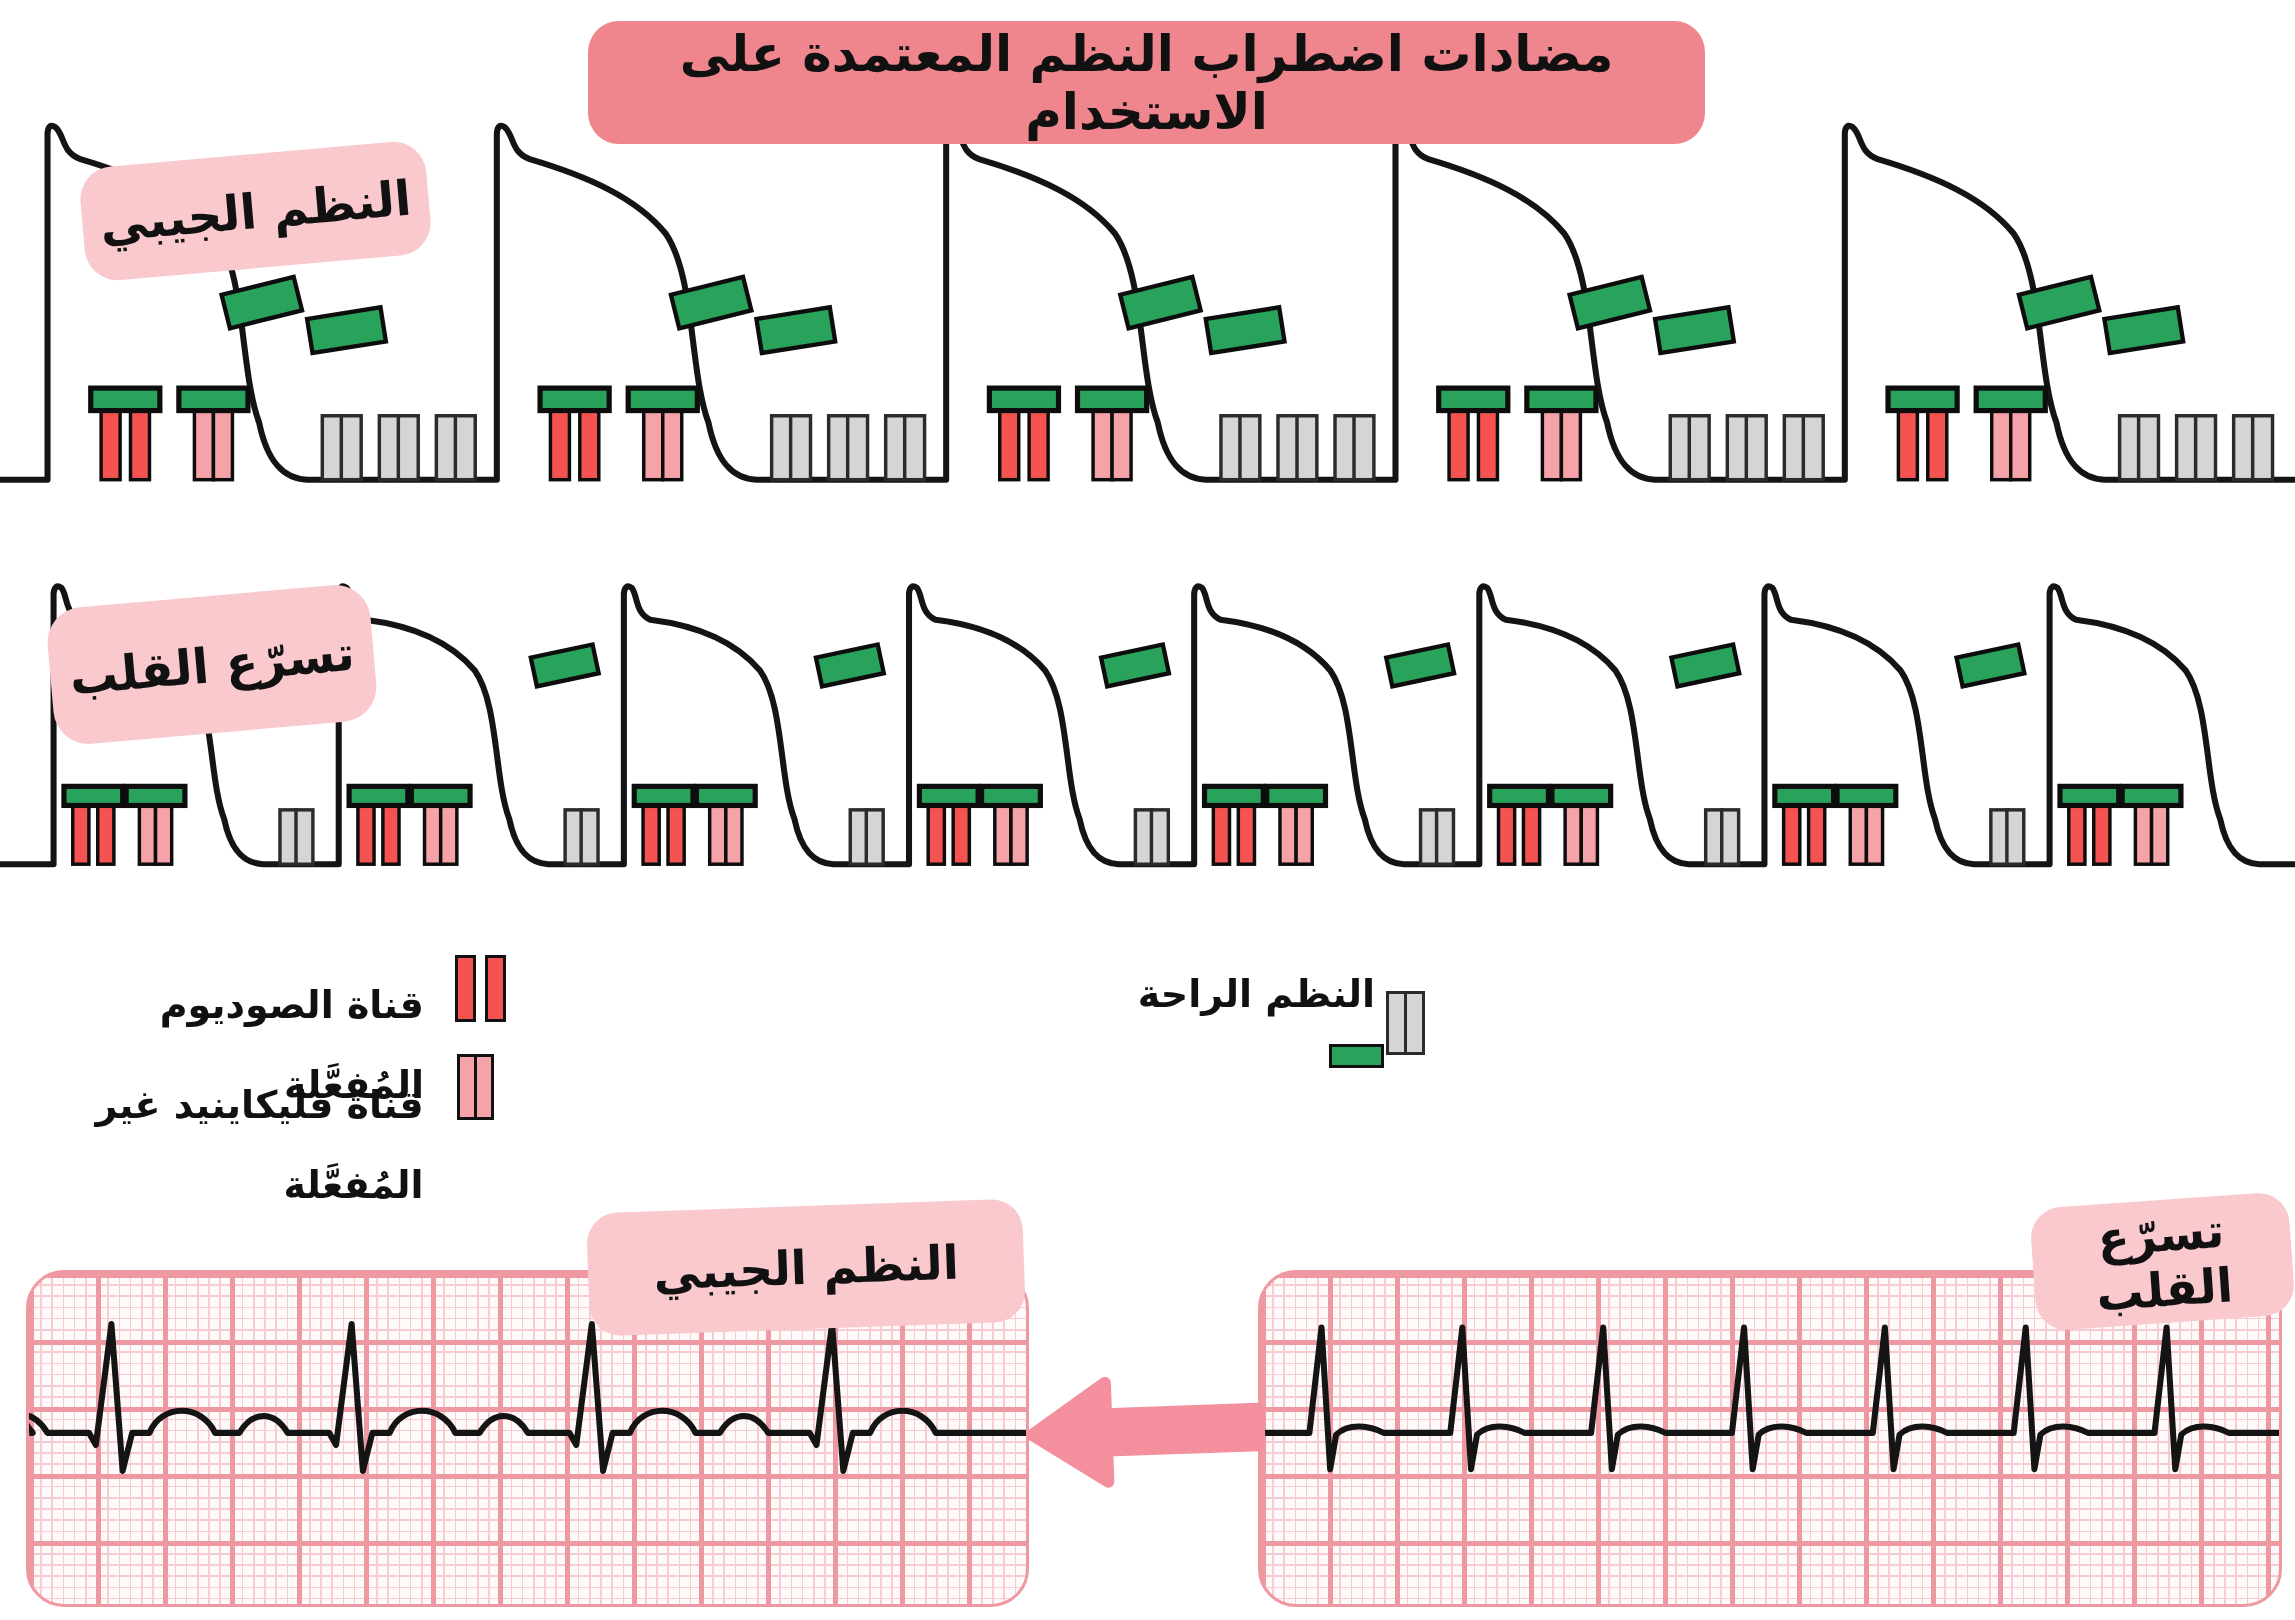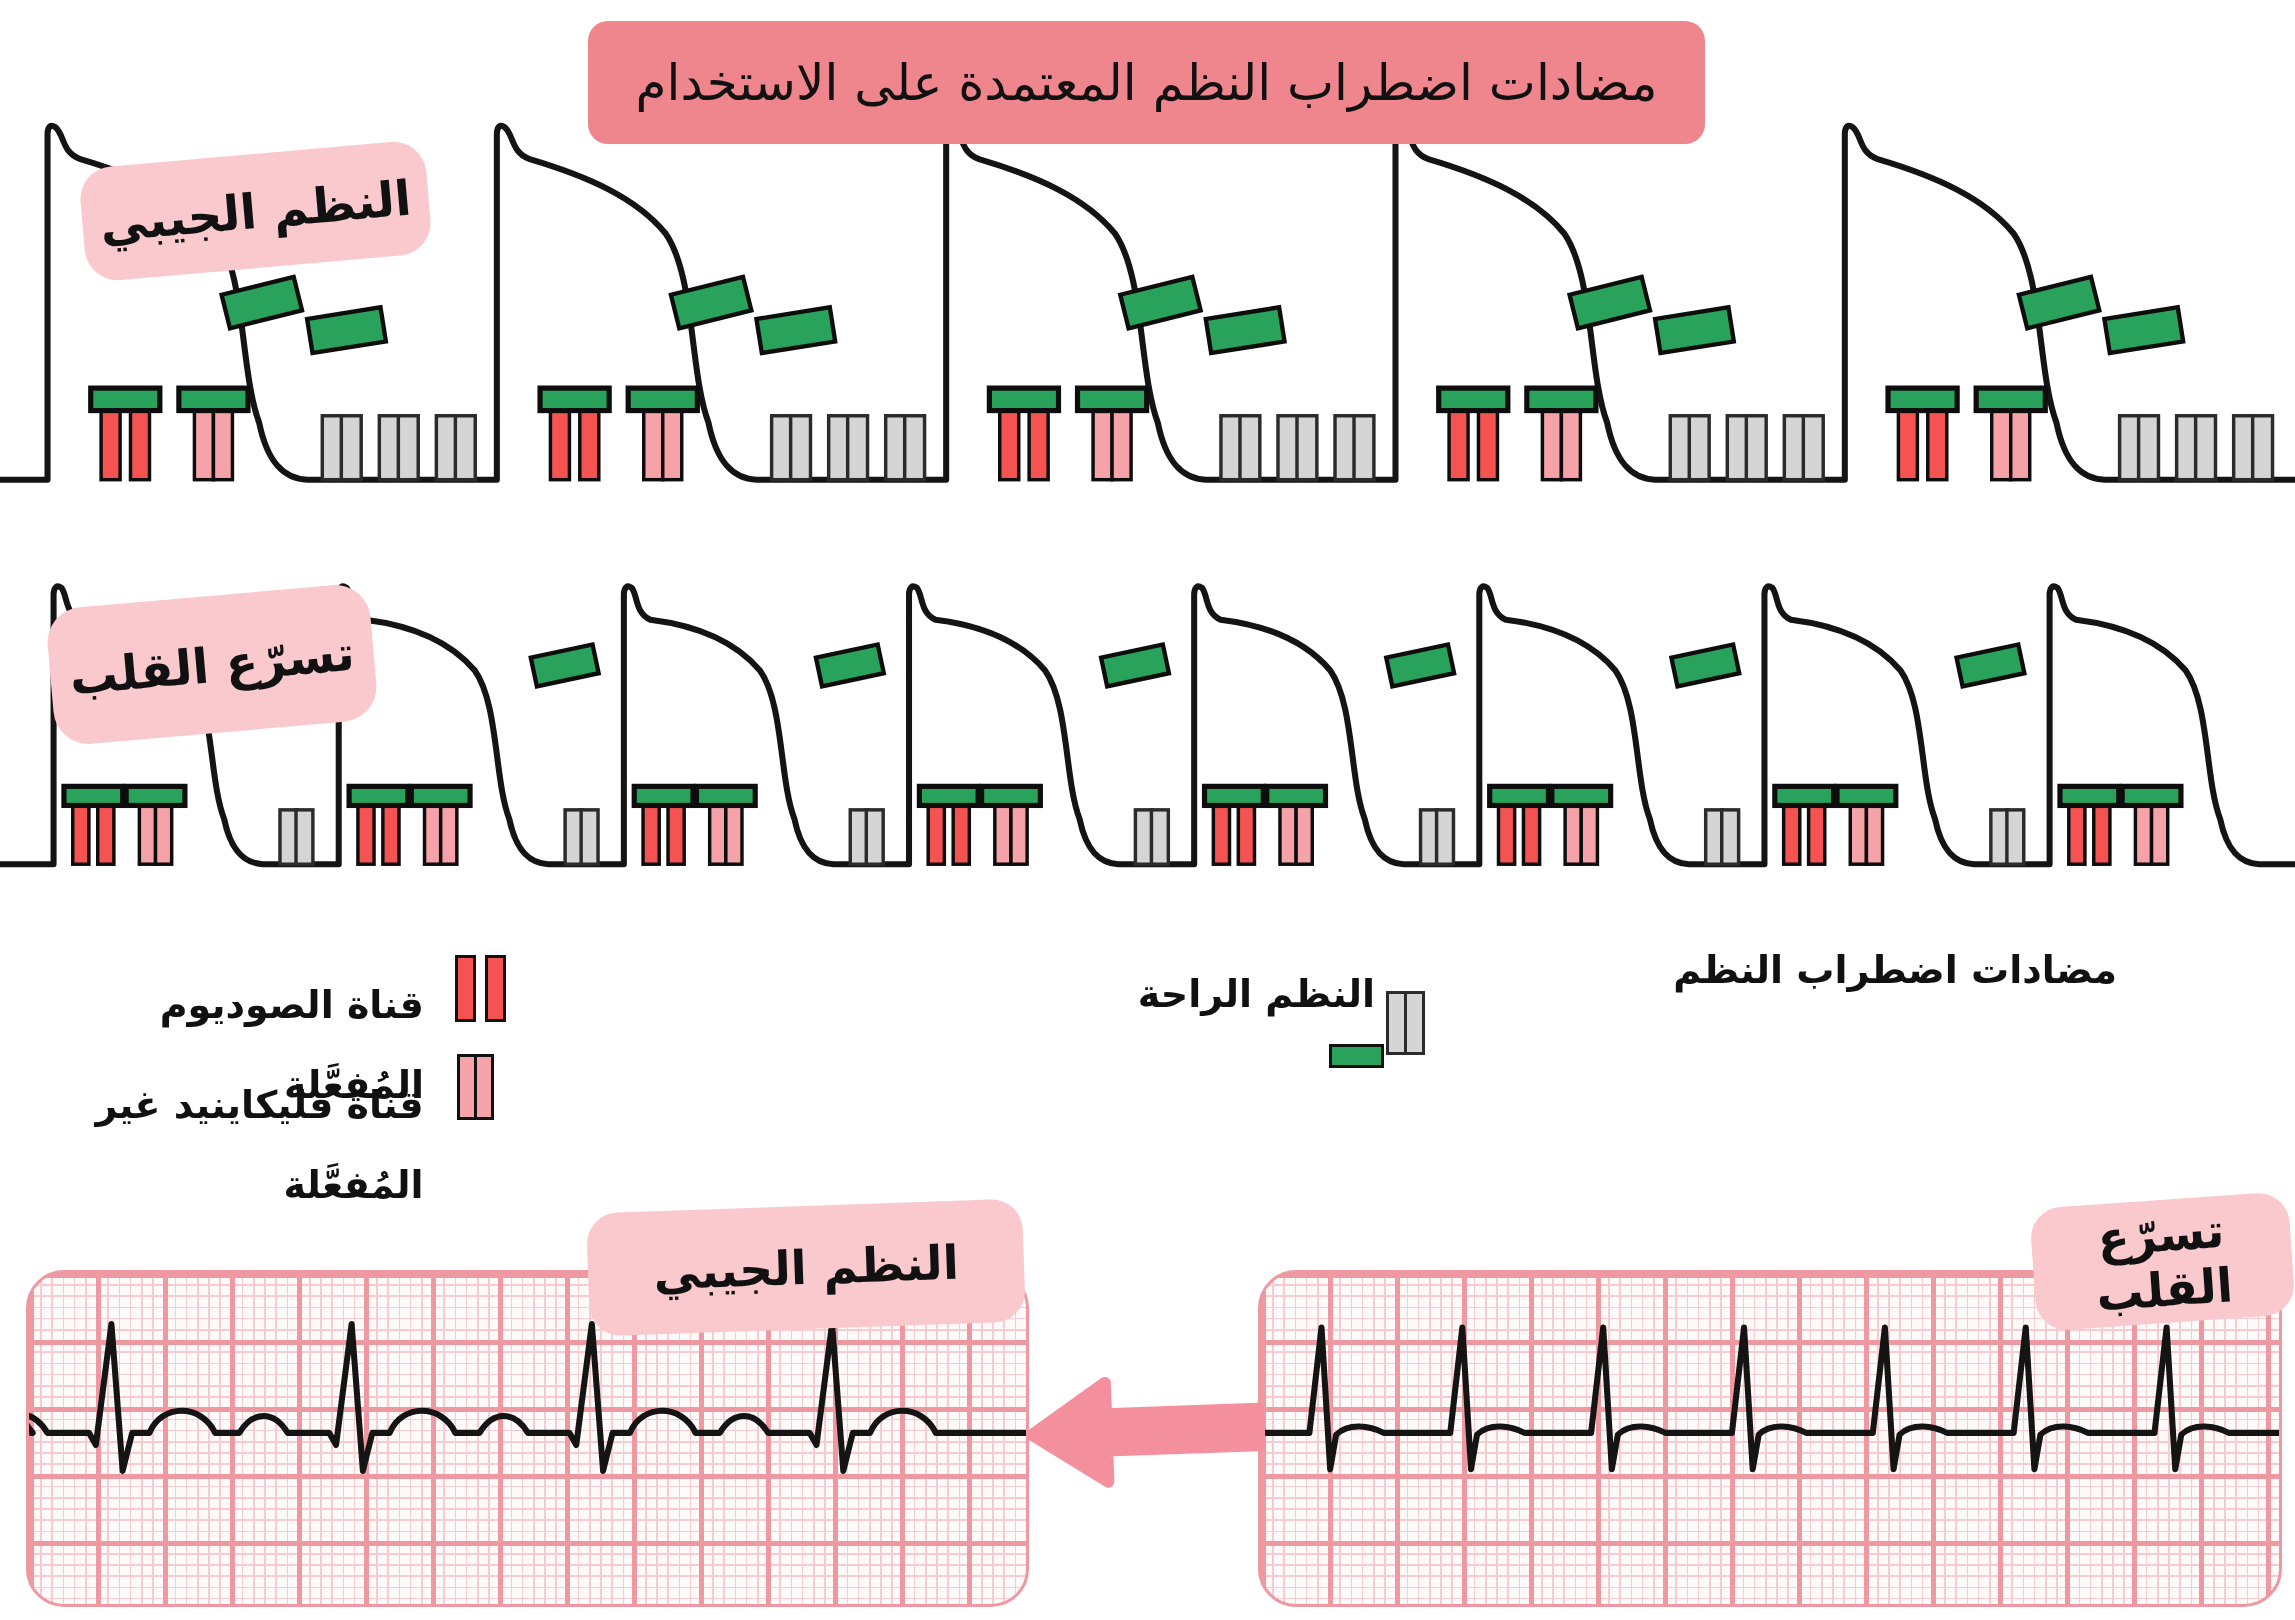--- a/index.html
+++ b/index.html
@@ -2,21 +2,21 @@
 <html lang="ar" style="--title-bg: #f0868d; --label-bg: #f9c9ce; --activated: #f45352; --inactivated: #f5a2a8; --resting: #d5d5d5; --drug: #29a35b; --grid-minor: #f6ccd0; --grid-major: #ee99a1; --ecg-bg: #fffafa; --arrow: #f48f9e;font-size:14px"><head>
 <meta charset="utf-8">
 <style>
   html,body{margin:0;padding:0;background:#ffffff;}
   #canvas{
     position:relative;width:2295px;height:1621px;overflow:hidden;background:#ffffff;
     font-family:"DejaVu Sans", sans-serif;color:#111;
   }
   .box{
     position:absolute;display:flex;align-items:center;justify-content:center;
-    border-radius:20px;font-weight:400;text-align:center;direction:rtl;
+    border-radius:31px;font-weight:700;text-align:center;direction:rtl;
   }
   #title-box{left:588px;top:21px;width:1117px;height:123px;background:var(--title-bg);font-size:50px;}
   .row-label{background:var(--label-bg);font-size:48px;font-weight:600;}
   #row-label-sinus{left:82px;top:154px;width:347px;height:114px;transform:rotate(-5deg);border-radius:33px;}
   #row-label-tachy{left:50px;top:596px;width:324px;height:137px;transform:rotate(-5deg);border-radius:35px;}
   #diagram-svg{position:absolute;left:0;top:0;width:2295px;height:1089px;}
   
   .legend-text{position:absolute;direction:rtl;text-align:right;font-size:38px;font-weight:600;line-height:80px;color:#111;}
   .chan{position:absolute;display:flex;align-items:flex-end;}
   .chan .bar{border:3.5px solid #111;box-sizing:border-box;}
@@ -312,21 +312,20 @@
     <div class="chan resting" style="left:1386px;top:991px;">
       <div class="bar"></div>
         <div class="bar"></div>
     </div>
     <div class="legend-text" style="left:1003px;top:954px;width:372px;">
       <div>النظم الراحة</div>
     </div>
 
     <div class="drug-swatch" style="left:1329px;top:1044px;"></div>
     <div class="legend-text" style="left:1426px;top:930px;width:691px;line-height:81px;">
-      <div>مضادات اضطراب النظم</div>
     </div>
   </div>
 
   <div class="ecg-strip" id="ecg-strip-sinus">
     <svg id="ecg-svg-sinus" viewBox="0 0 1160 390" width="1003" height="337">
         <path d="M 0 185 L 4 185 C -19 159 5 159 21 185 L 69 185 L 77 199 L 95 59 L 108 229 L 119 185 L 139 185 C 153 151 199 151 215 185 L 243 185 C 259 159 283 159 299 185 L 347 185 L 355 199 L 373 59 L 386 229 L 397 185 L 417 185 C 431 151 477 151 493 185 L 521 185 C 537 159 561 159 577 185 L 625 185 L 633 199 L 651 59 L 664 229 L 675 185 L 695 185 C 709 151 755 151 771 185 L 799 185 C 815 159 839 159 855 185 L 903 185 L 911 199 L 929 59 L 942 229 L 953 185 L 973 185 C 987 151 1033 151 1049 185 L 1160 185" fill="none" stroke="#141414" stroke-width="7" stroke-linejoin="round"></path>
       </svg>
   </div>
   <div class="ecg-strip" id="ecg-strip-tachy">
     <svg id="ecg-svg-tachy" viewBox="0 0 1185 390" width="1024" height="337">

